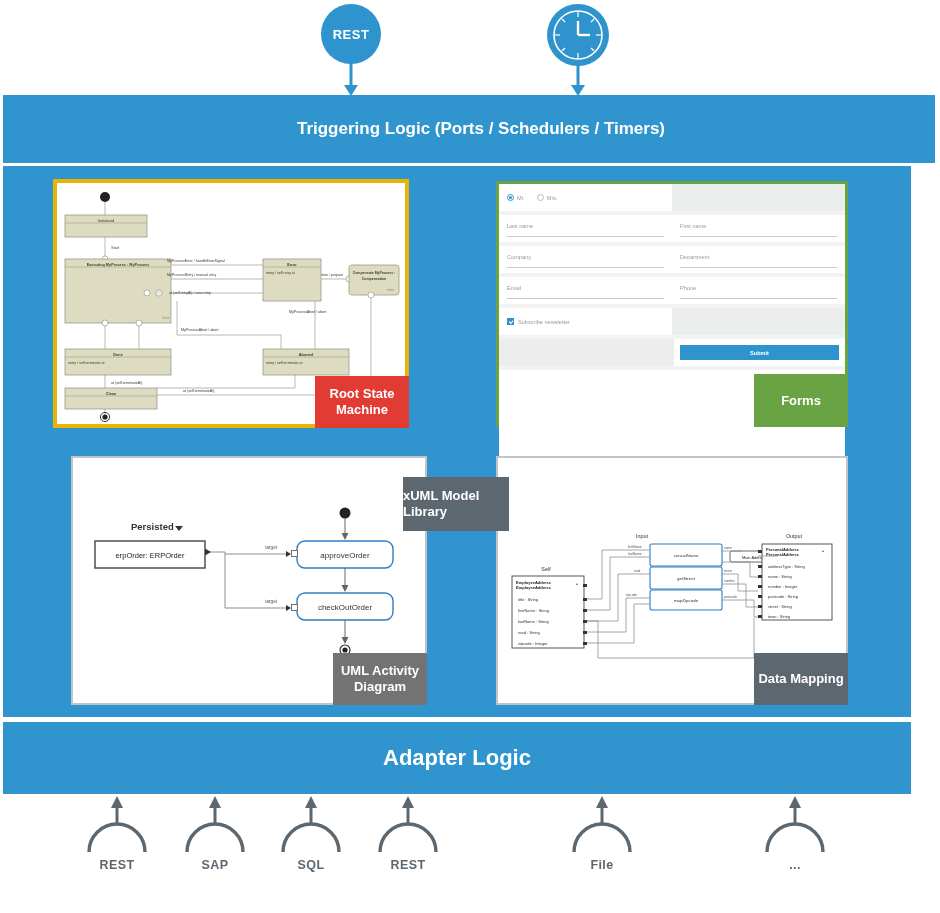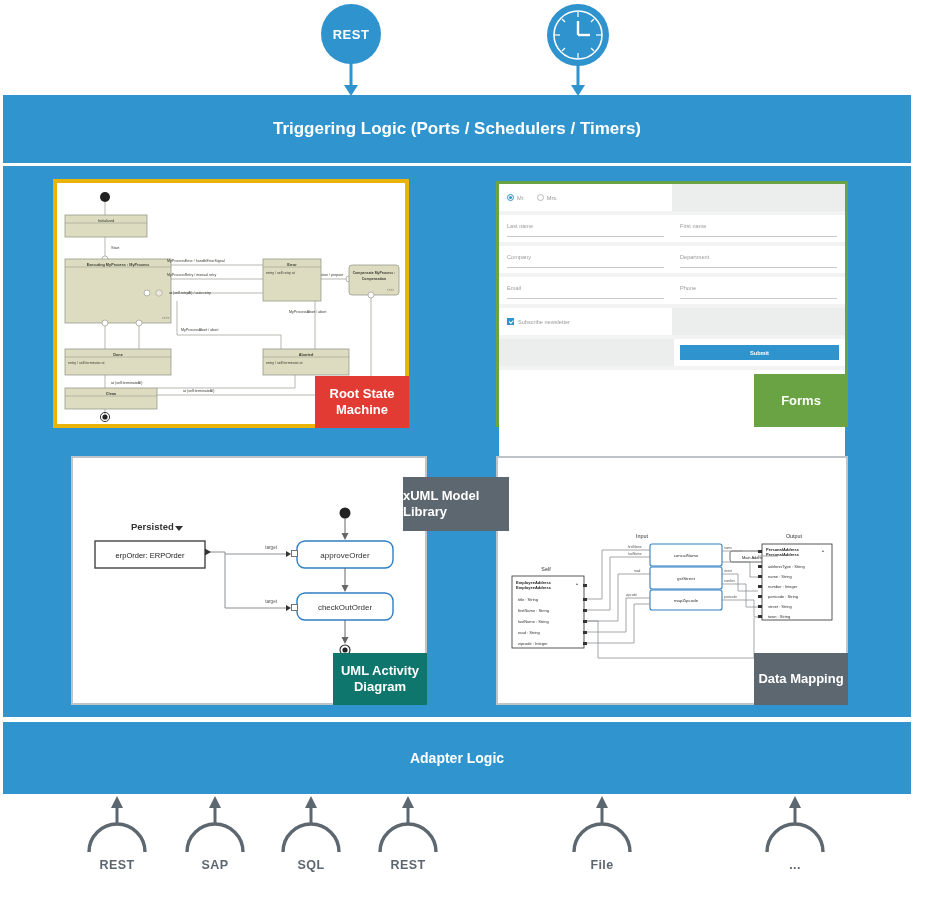--- a/index.html
+++ b/index.html
@@ -23,40 +23,40 @@
   }
   .clock-circle svg{display:block;}
   .down-arrow{position:absolute;width:18px;}
   .down-arrow svg{display:block;}
 
   
   .banner{
     position:absolute;left:3px;width:908px;background:#3095ce;
     color:#fff;font-weight:bold;display:flex;align-items:center;justify-content:center;
   }
-  #triggering-banner{top:95px;height:68px;font-size:17px;}
-  #adapter-banner{top:722px;height:72px;font-size:14px;}
+  #triggering-banner{top:95px;height:68px;font-size:17px;padding-left:24px;}
+  #adapter-banner{top:722px;height:72px;font-size:22px;}
 
   
   .body-blue{position:absolute;left:3px;top:166px;width:908px;height:551px;background:#3095ce;}
 
   
   .panel{position:absolute;background:#ffffff;box-sizing:border-box;}
   #panel-state{left:53px;top:179px;width:356px;height:249px;border:4px solid #eab308;}
   #panel-forms{left:496px;top:181px;width:352px;height:246px;border:3px solid #6aa343;background:#f1f1f1;}
   #panel-activity{left:71px;top:456px;width:356px;height:249px;border:2px solid #bfc4c9;}
   #panel-mapping{left:496px;top:456px;width:352px;height:249px;border:2px solid #bfc4c9;}
 
   .tag{
     position:absolute;color:#fff;font-weight:bold;font-size:13px;line-height:1.22;
     text-align:center;display:flex;align-items:center;justify-content:center;
   }
   #tag-state{right:-4px;bottom:-4px;width:94px;height:52px;background:#e23b33;}
   #tag-forms{right:-3px;bottom:-3px;width:94px;height:53px;background:#6aa343;}
-  #tag-activity{right:-2px;bottom:-2px;width:94px;height:52px;background:#0f766e;}
+  #tag-activity{right:-2px;bottom:-2px;width:94px;height:52px;background:#737373;}
   #tag-mapping{right:-2px;bottom:-2px;width:94px;height:52px;background:#5d6770;}
   #tag-library{
     position:absolute;left:403px;top:477px;width:106px;height:54px;background:#5d6770;
     color:#fff;font-weight:bold;font-size:13px;line-height:1.22;
     display:flex;align-items:center;justify-content:center;z-index:40;
   }
 
   
   .sm{position:absolute;left:0;top:0;width:100%;height:100%;}
   .sm svg{display:block;}

